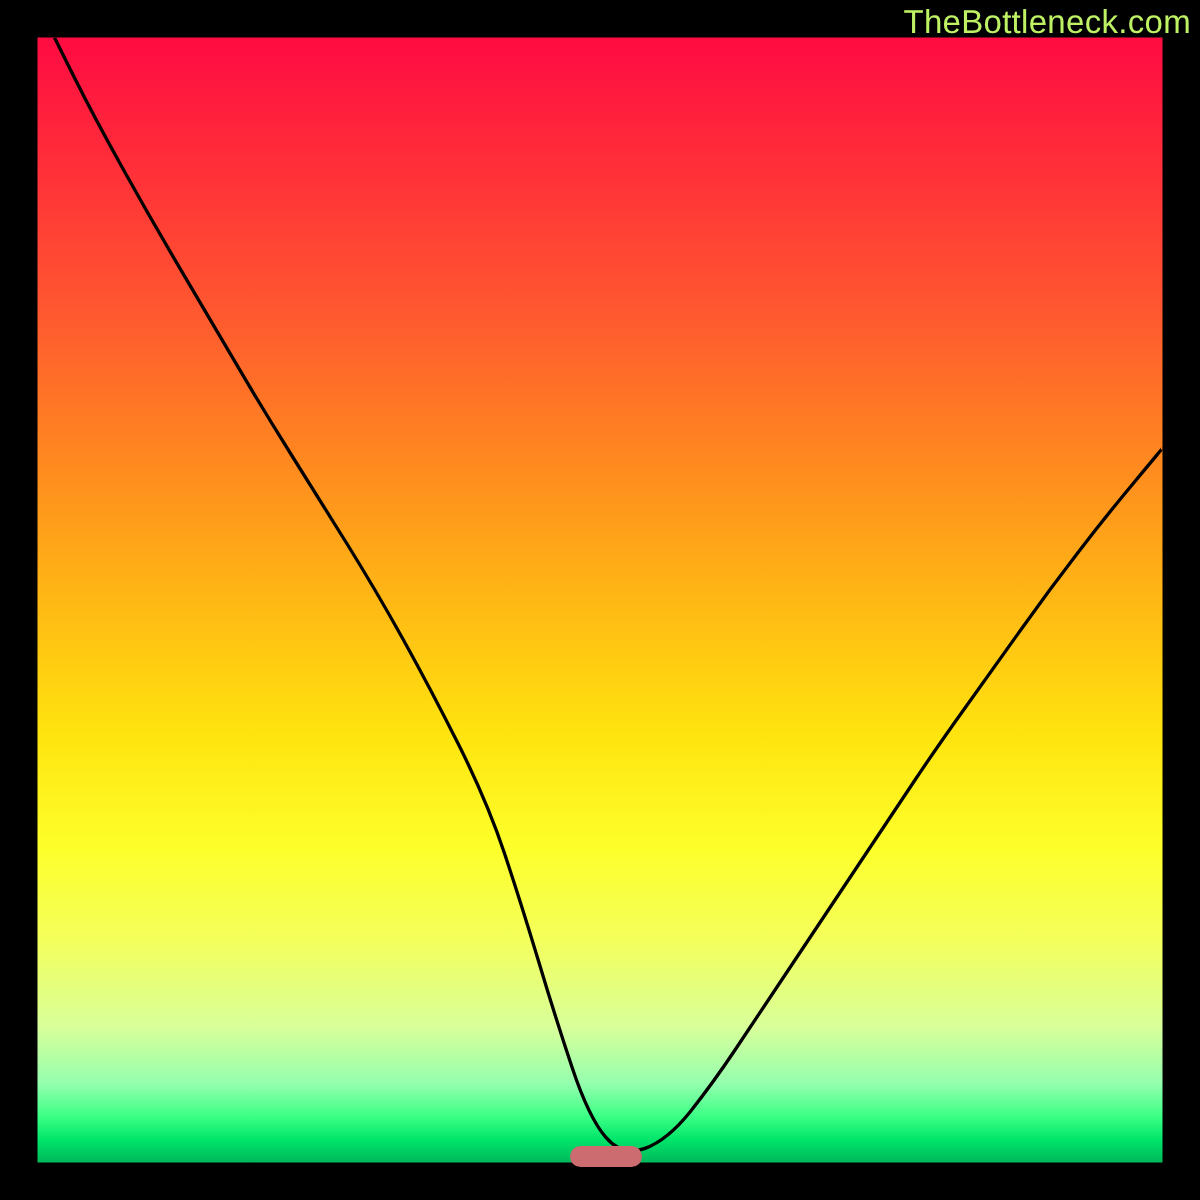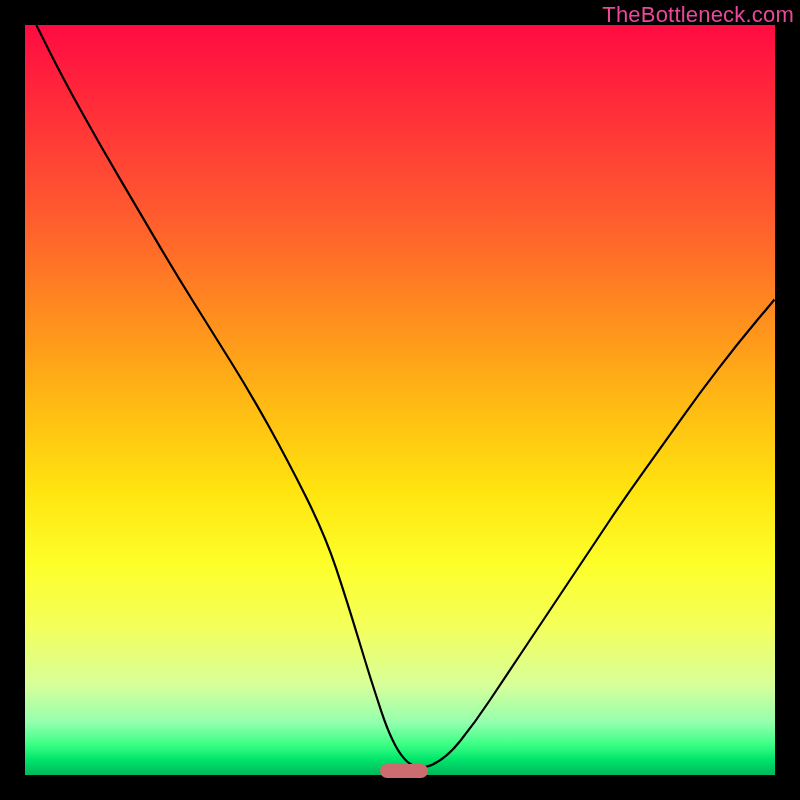--- a/index.html
+++ b/index.html
@@ -31,21 +31,21 @@
       #00e46a 98%,
       #00b85a 100%
     );
   }
   .watermark {
     position: absolute;
     top: 2px;
     right: 6px;
     font-family: Arial, Helvetica, sans-serif;
     font-size: 22px;
-    color: #ec4899;
+    color: #bef264;
     letter-spacing: 0.2px;
   }
   .curve {
     position: absolute;
     left: 25px;
     top: 25px;
     width: 750px;
     height: 750px;
     pointer-events: none;
   }

